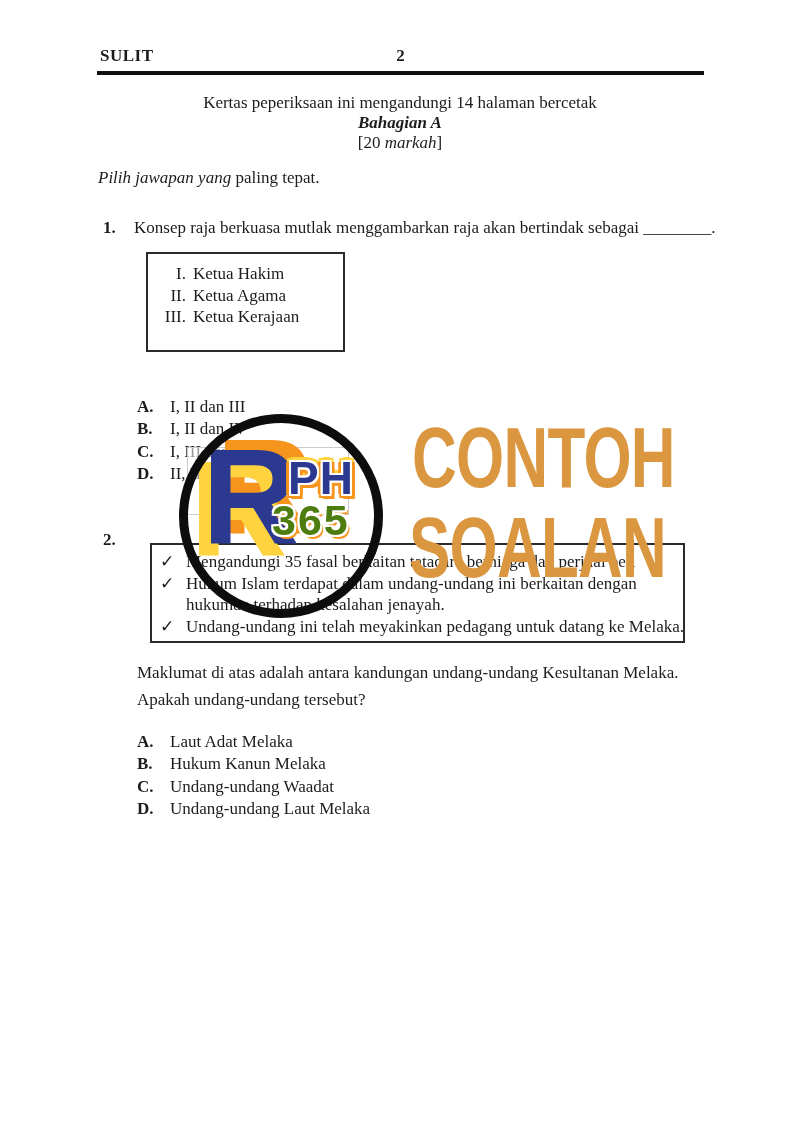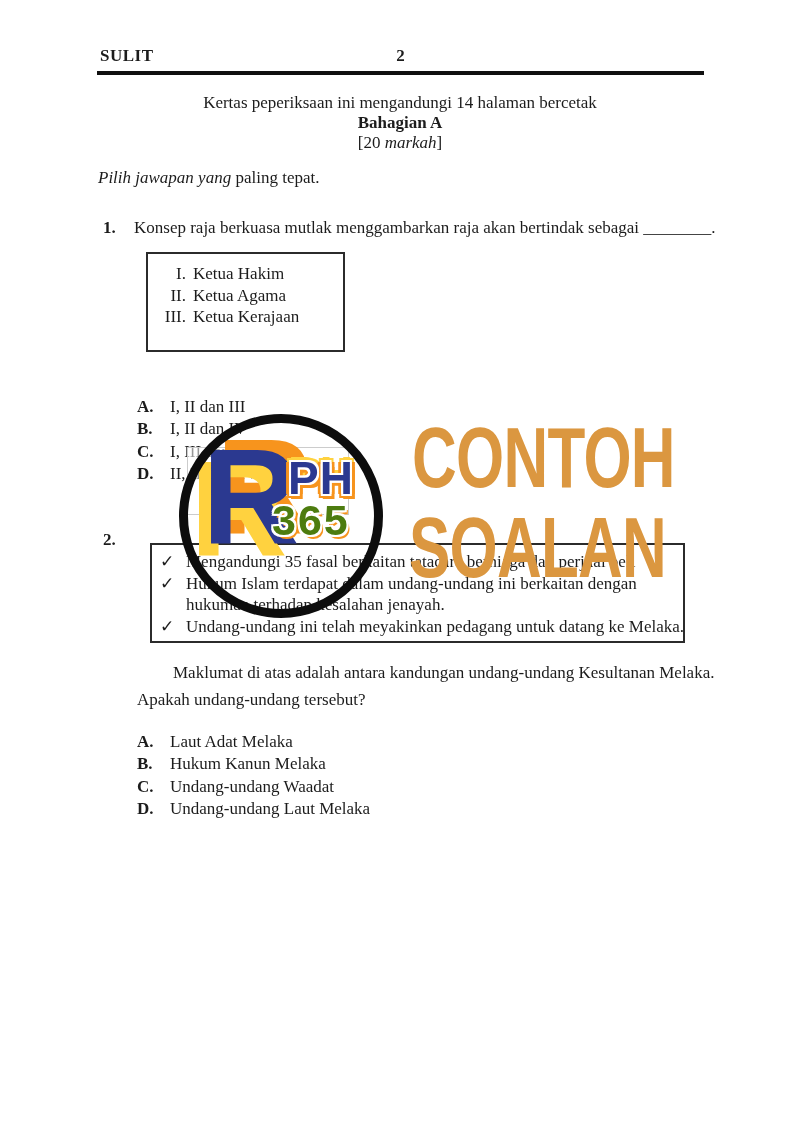--- a/index.html
+++ b/index.html
@@ -8,21 +8,21 @@
     font-family:"Liberation Serif", serif;color:#1c1c1c;font-size:17px;
     overflow:hidden;
   }
   
   .header-row{position:absolute;left:97px;width:607px;top:46px;height:24px;}
   .classification{position:absolute;left:3px;top:0;font-weight:bold;letter-spacing:.5px;}
   .page-number{position:absolute;left:50%;transform:translateX(-50%);top:0;font-weight:bold;}
   .header-rule{position:absolute;left:97px;width:607px;top:71px;height:4px;background:#101010;}
   
   .center-line{position:absolute;left:0;width:800px;text-align:center;line-height:20px;}
-  .l1{top:93px;} .l2{top:113px;font-weight:bold;} .l3{top:133px;}
+  .l1{top:93px;} .l2{top:113px;font-weight:bold;font-style:italic;} .l3{top:133px;}
   .it{font-style:italic;} .b{font-weight:normal;}
   
   .instruction{position:absolute;left:98px;top:168px;}
   
   .q-row{position:absolute;display:flex;}
   .q-num{font-weight:bold;width:31px;flex:0 0 31px;}
   .blank{letter-spacing:0px;}
   
   .stim-box1{
     position:absolute;left:146px;top:252px;width:199px;height:100px;
@@ -162,21 +162,21 @@
     <div class="check-row">
       <span class="check-mark">✓</span>
       <span class="check-text">Hukum Islam terdapat dalam undang-undang ini berkaitan dengan hukuman terhadap kesalahan jenayah.</span>
     </div>
     <div class="check-row">
       <span class="check-mark">✓</span>
       <span class="check-text nowrap">Undang-undang ini telah meyakinkan pedagang untuk datang ke Melaka.</span>
     </div>
   </div>
 
-  <div class="para-line" style="top:659px;margin-left:36px;">Maklumat di atas adalah antara kandungan undang-undang Kesultanan Melaka.</div>
+  <div class="para-line" style="top:659px;">Maklumat di atas adalah antara kandungan undang-undang Kesultanan Melaka.</div>
   <div class="para-line" style="top:686px;">Apakah undang-undang tersebut?</div>
 
   <div class="options" style="left:137px;top:731px;">
     <div class="opt-row">
       <span class="opt-letter">A.</span>
       <span>Laut Adat Melaka</span>
     </div>
     <div class="opt-row">
       <span class="opt-letter">B.</span>
       <span>Hukum Kanun Melaka</span>

